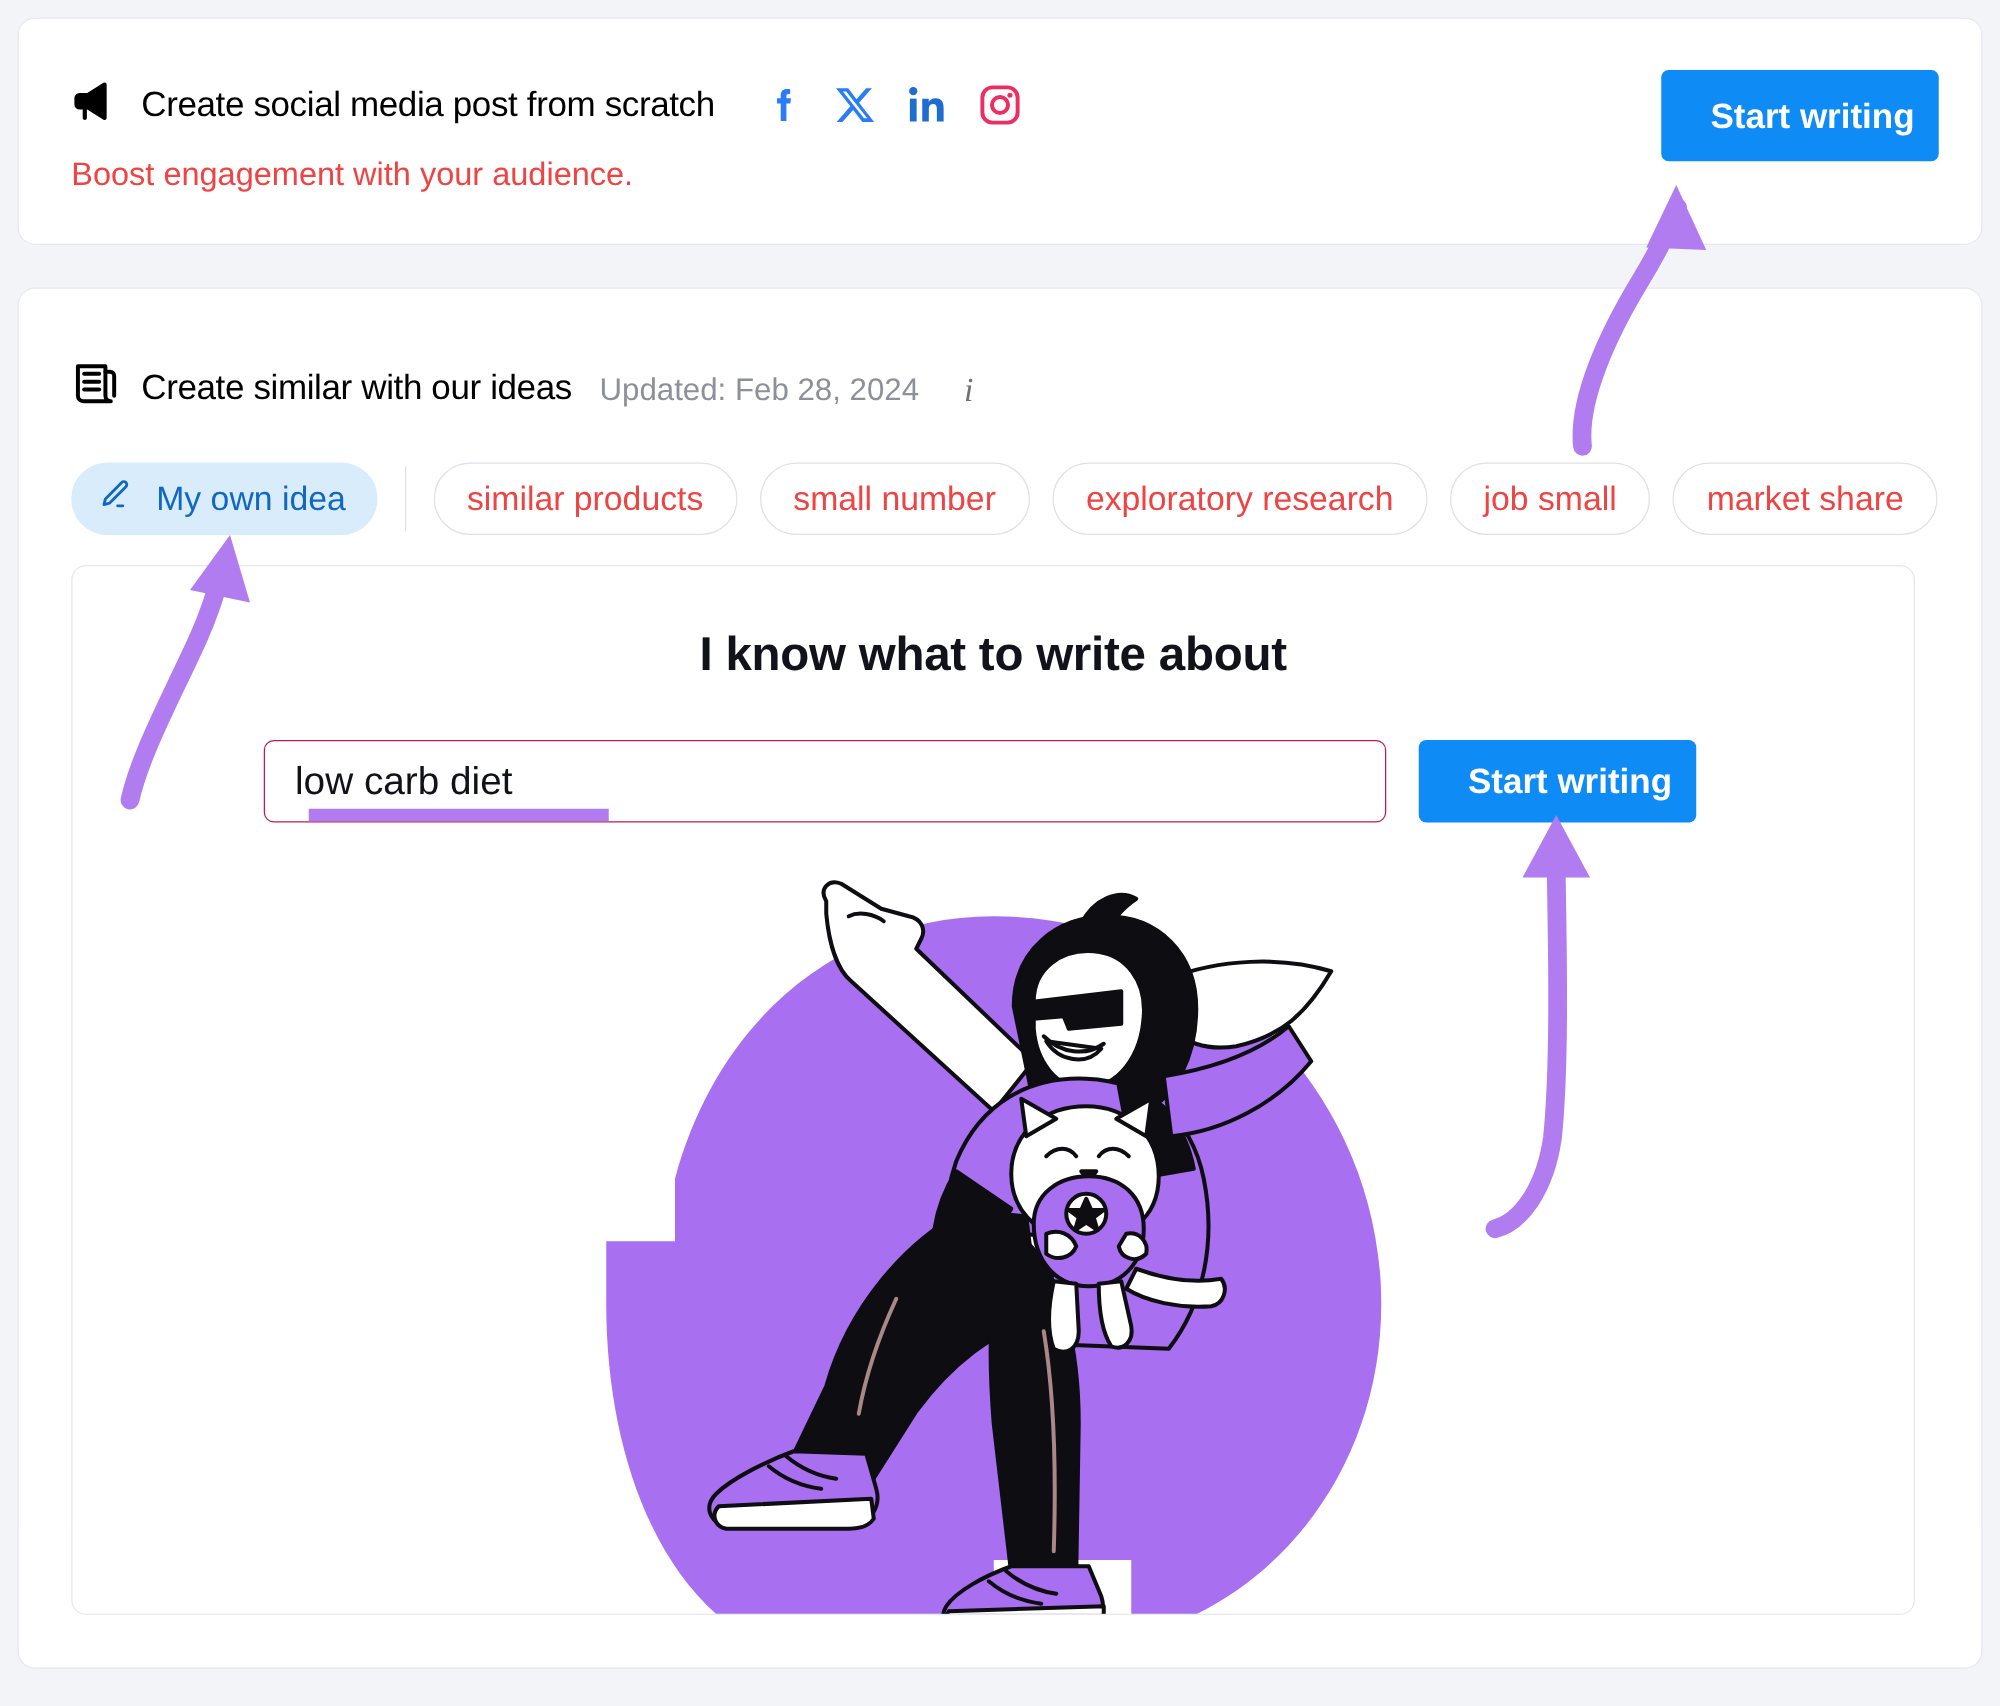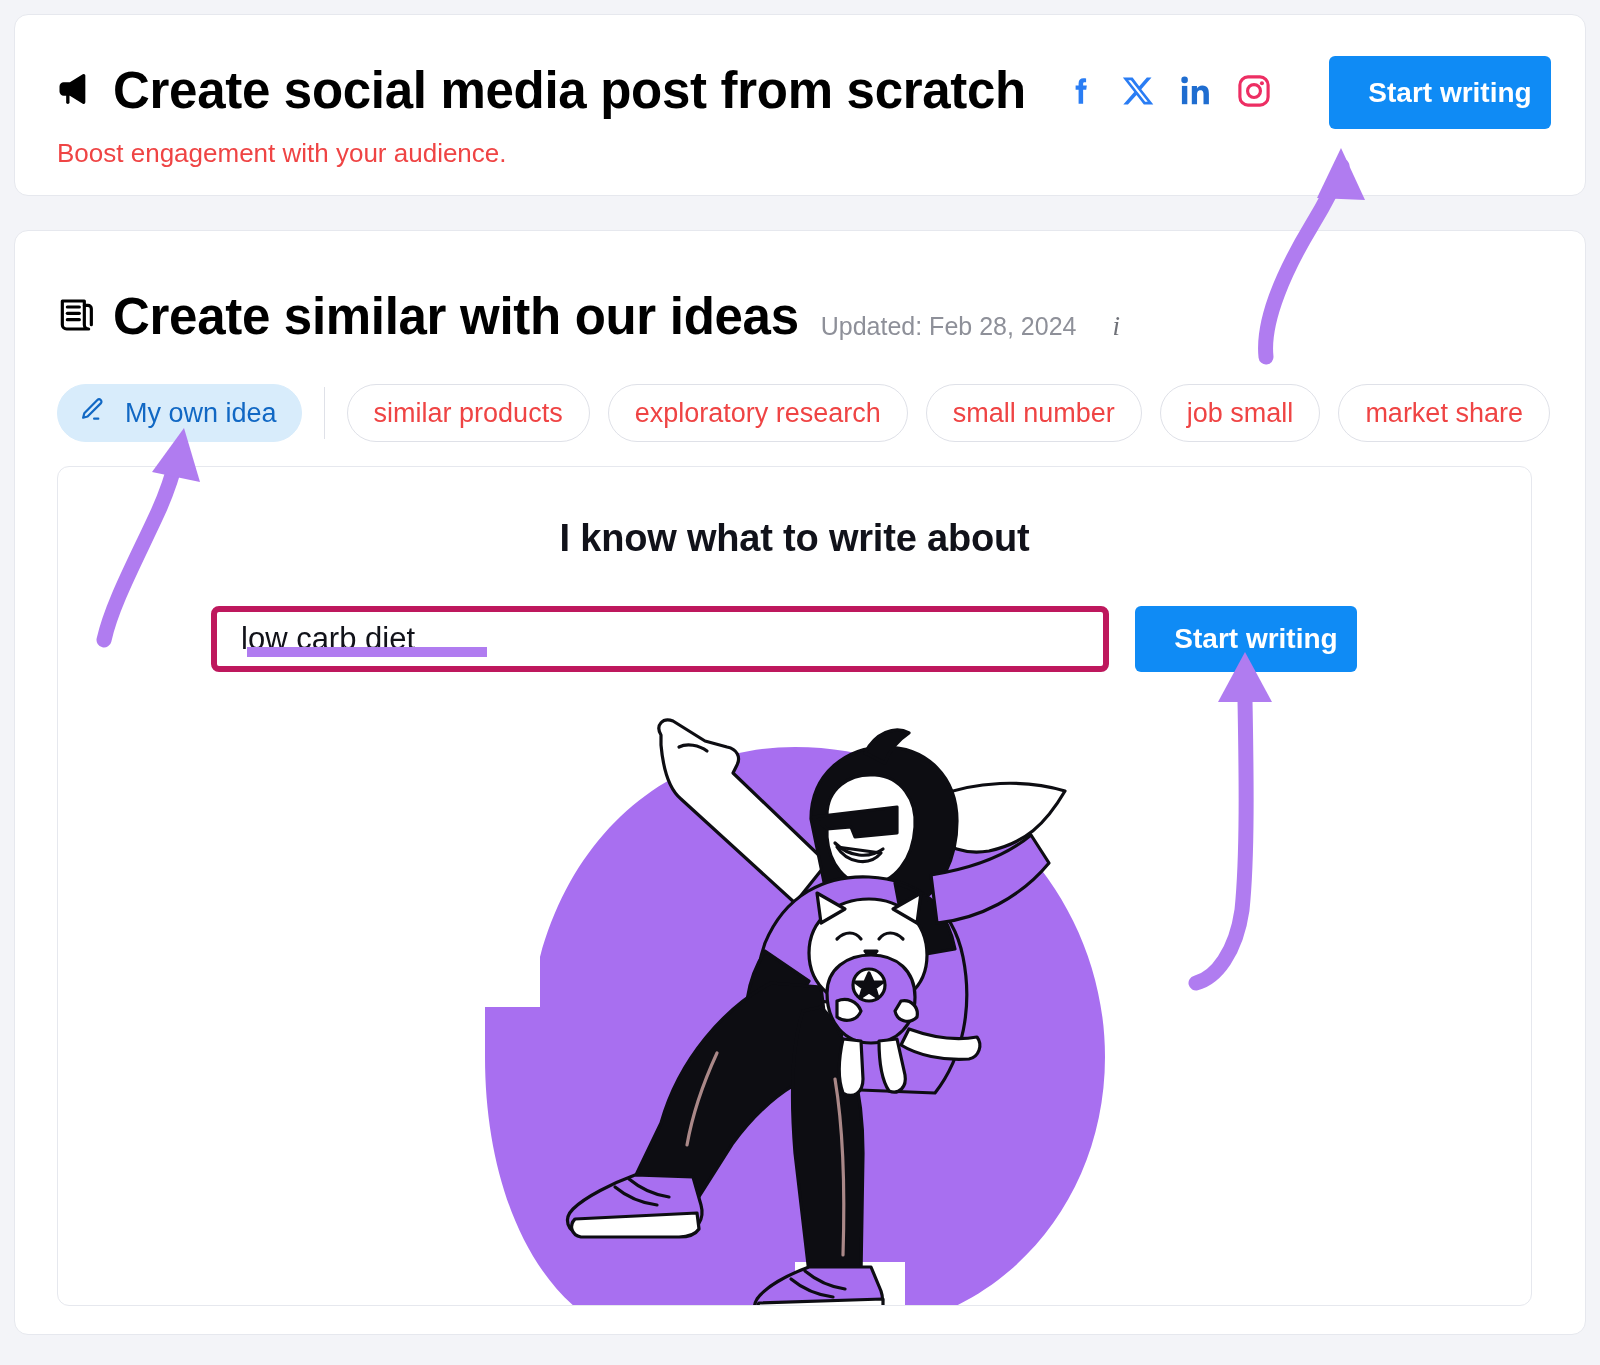--- a/index.html
+++ b/index.html
@@ -35,22 +35,22 @@
   }
 
   
   .hdr-row {
     display: flex;
     align-items: center;
     gap: 16px;
   }
   .hdr-icon { flex: 0 0 auto; display: block; }
   .hdr-title {
-    font-size: 51px;
-    font-weight: 700;
+    font-size: 28px;
+    font-weight: 400;
     color: #000000;
     letter-spacing: -0.3px;
     white-space: nowrap;
   }
   .hdr-sub {
     margin-top: 18px;
     font-size: 26px;
     color: #ef4444;
   }
 
@@ -161,21 +161,21 @@
   .input-row {
     display: flex;
     align-items: center;
     gap: 26px;
     margin-top: 46px;
     padding-left: 153px;
   }
   .topic-input {
     width: 898px;
     height: 66px;
-    border: 6px solid #be185d;
+    border: 1px solid #be185d;
     border-radius: 8px;
     font-family: "Liberation Sans", sans-serif;
     font-size: 31px;
     color: #111219;
     padding: 0 24px;
     outline: none;
     background: #ffffff;
   }
   #panel-start-writing {
     width: 222px;
@@ -277,24 +277,24 @@
         </span>
         <span>My own idea</span>
       </div>
 
       <div class="chip-divider"></div>
 
       <div class="chip">
         <span>similar products</span>
       </div>
       <div class="chip">
+        <span>small number</span>
+      </div>
+      <div class="chip">
         <span>exploratory research</span>
-      </div>
-      <div class="chip">
-        <span>small number</span>
       </div>
       <div class="chip">
         <span>job small</span>
       </div>
       <div class="chip">
         <span>market share</span>
       </div>
     </div>
 
     <div class="inner-panel">

